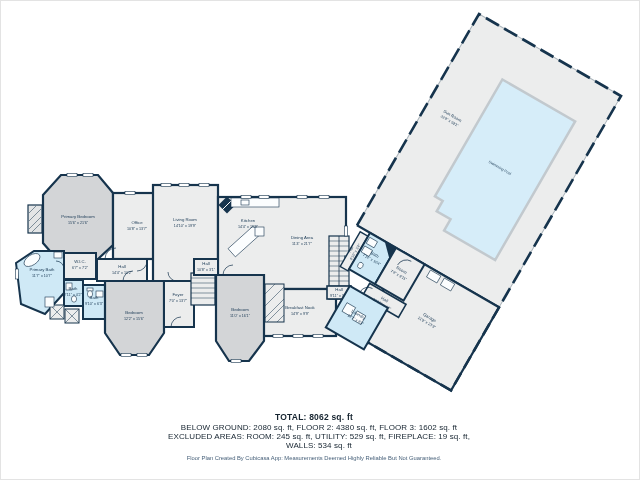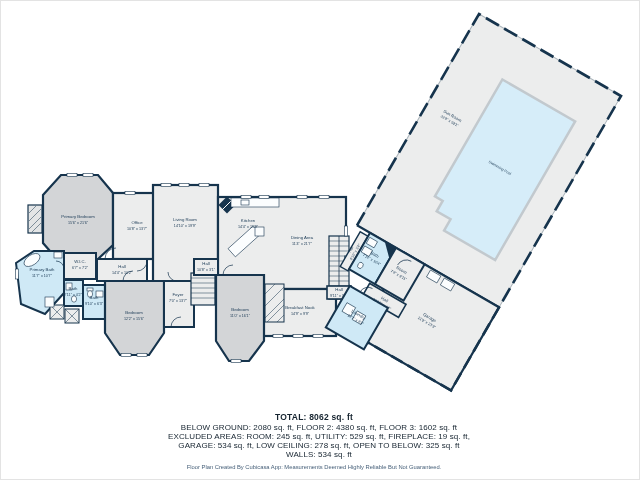--- a/index.html
+++ b/index.html
@@ -243,17 +243,16 @@
     <text class="rd" x="46" y="327.5">10'7" x 8'9"</text>
     <text class="rd" x="8" y="268" transform="rotate(-90 8 268)">Hall</text>
     <text class="rd" x="13" y="268" transform="rotate(-90 13 268)">4'10" x 3'4"</text>
   </g>
 </svg>
 
   <div class="summary">
     <div class="tot">TOTAL: 8062 sq. ft</div>
     <div class="ln">BELOW GROUND: 2080 sq. ft, FLOOR 2: 4380 sq. ft, FLOOR 3: 1602 sq. ft</div>
     <div class="ln">EXCLUDED AREAS: ROOM: 245 sq. ft, UTILITY: 529 sq. ft, FIREPLACE: 19 sq. ft,</div>
-    <div class="ln">GARAGE: 534 sq. ft, LOW CEILING: 278 sq. ft, OPEN TO BELOW: 325 sq. ft</div>
     <div class="ln">WALLS: 534 sq. ft</div>
     <div class="disc">Floor Plan Created By Cubicasa App: Measurements Deemed Highly Reliable But Not Guaranteed.</div>
   </div>
 </div>
 
 </body></html>

